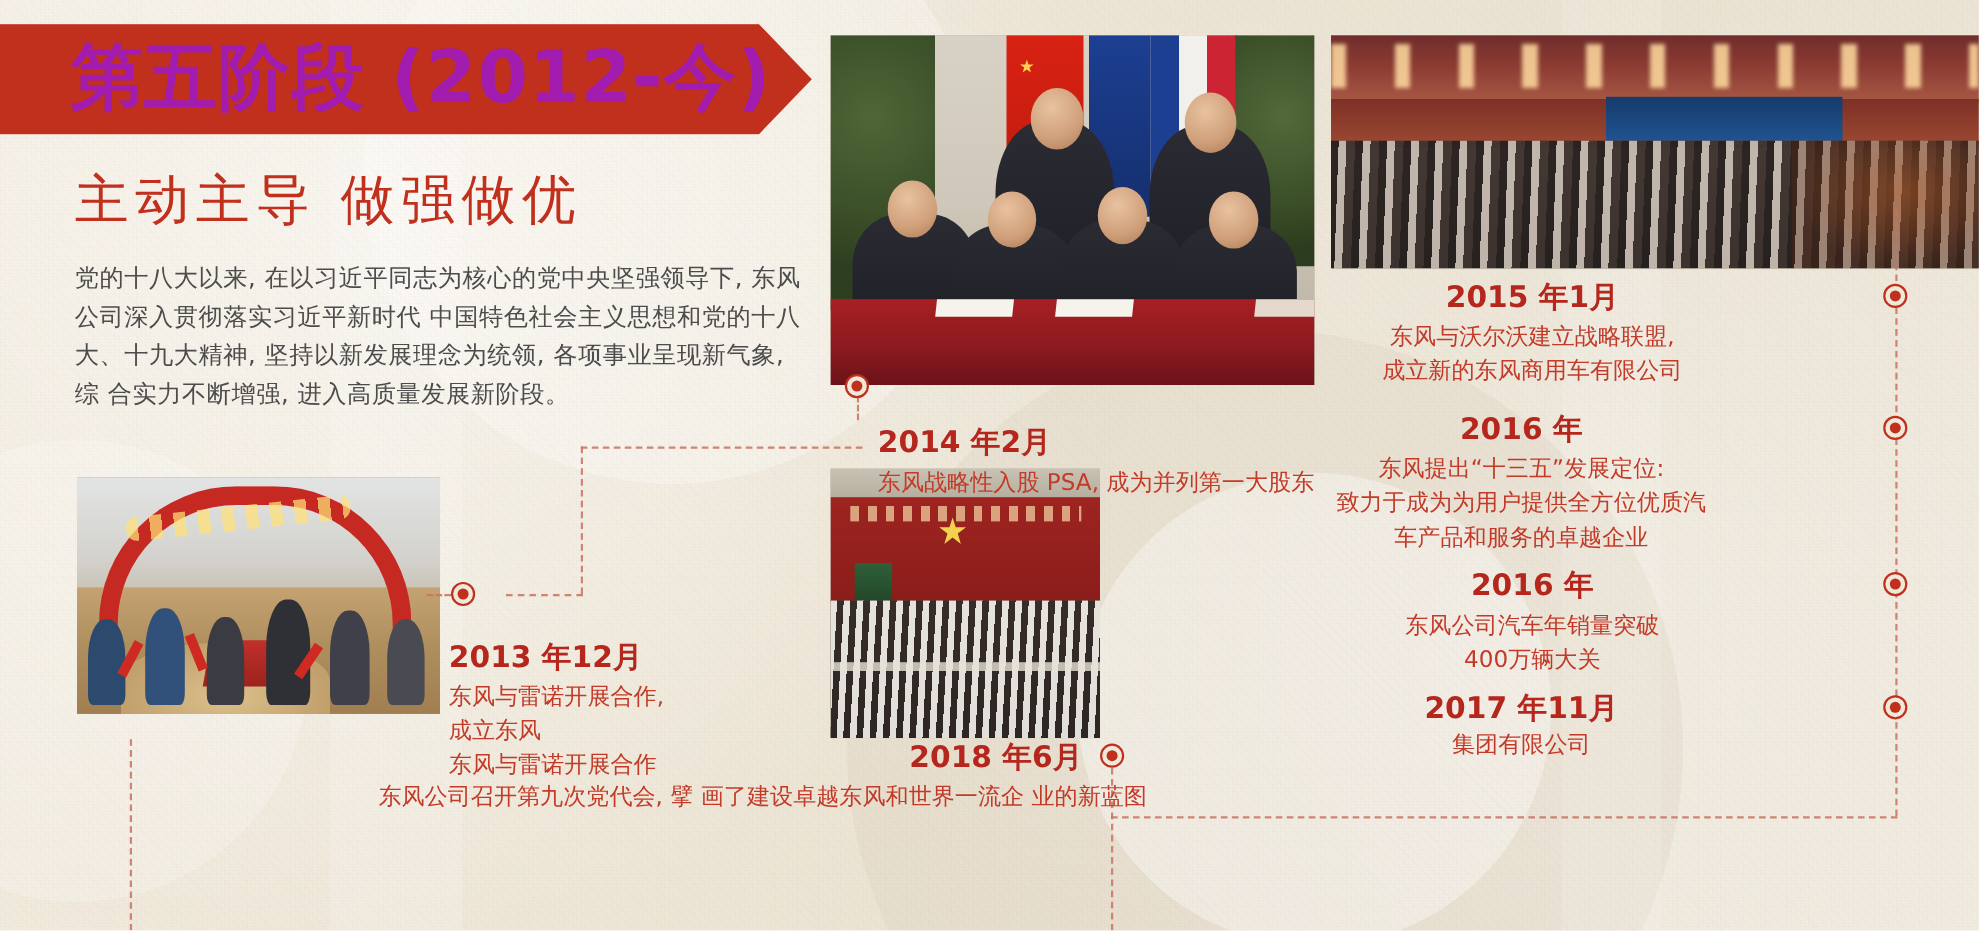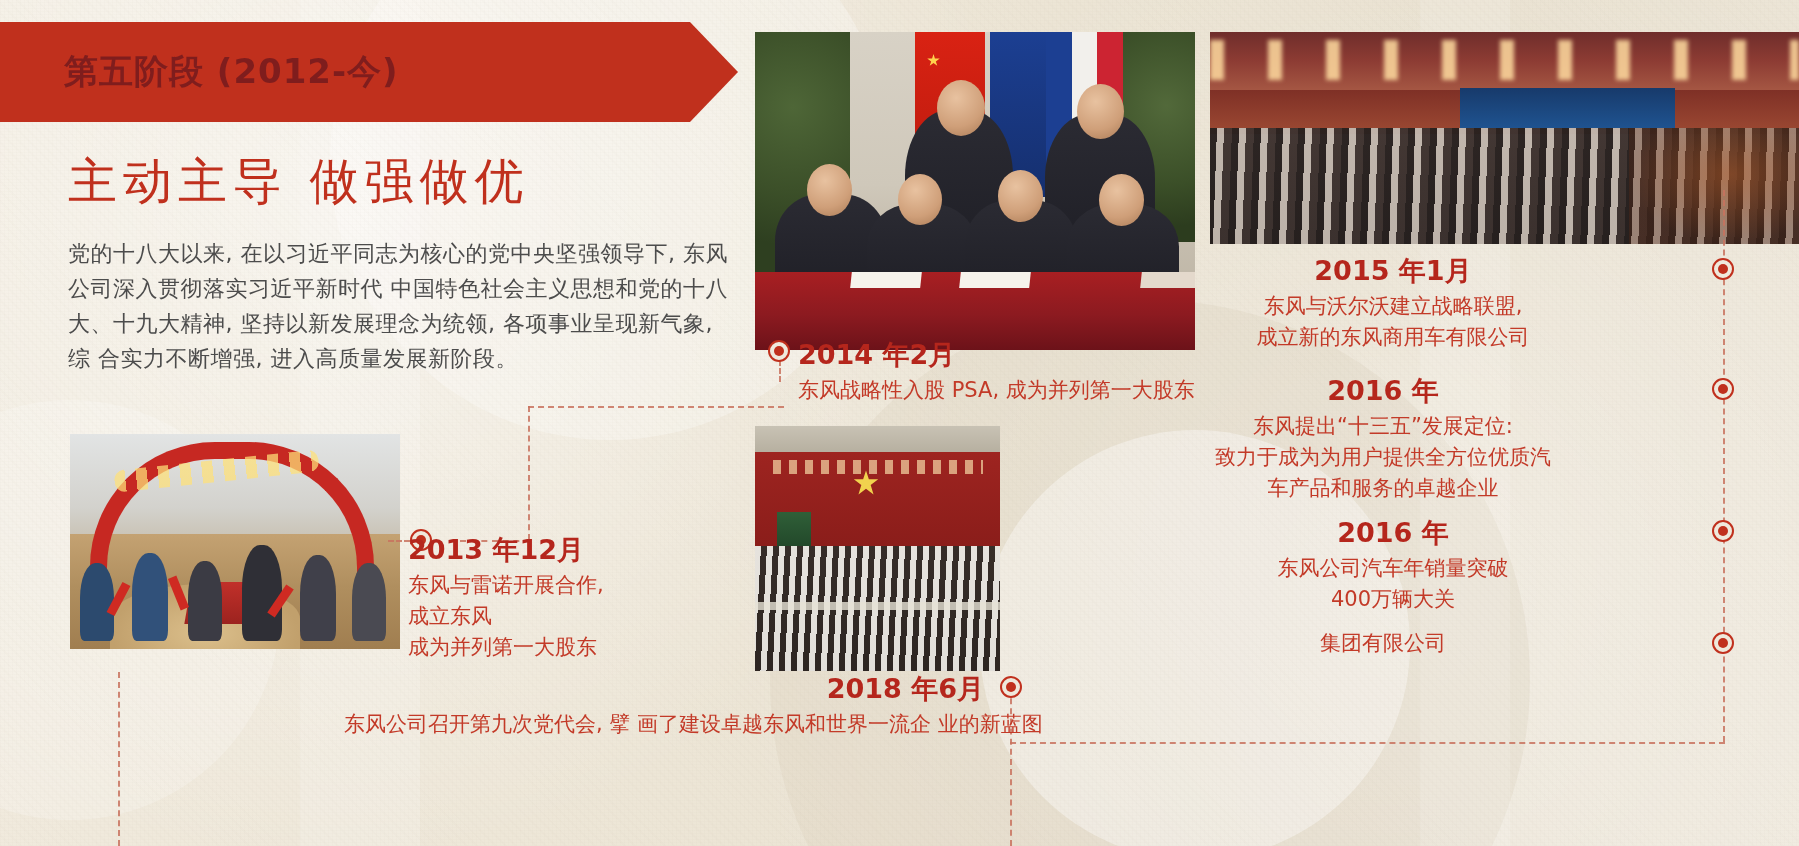--- a/index.html
+++ b/index.html
@@ -69,23 +69,23 @@
     position: absolute;
     left: 690px; top: 22px;
     width: 0; height: 0;
     border-top: 50px solid transparent;
     border-bottom: 50px solid transparent;
     border-left: 48px solid #c0301d;
   }
   .banner-title {
     position: absolute;
     left: 64px; top: 40px;
-    font-size: 34px;
+    font-size: 66px;
     font-weight: 700;
-    color: #7f1d1d;
+    color: #a21caf;
     letter-spacing: 1px;
     line-height: 62px;
     white-space: nowrap;
   }
 
   .subtitle {
     position: absolute;
     left: 68px; top: 152px;
     font-size: 49px;
     color: #c0301d;
@@ -242,21 +242,21 @@
     white-space: nowrap;
   }
   .cap .desc {
     font-size: 21px;
     color: #c33a28;
     line-height: 31px;
     margin-top: 3px;
     white-space: nowrap;
   }
   .cap.right { text-align: center; }
-  .cap.left  { text-align: left; }
+  .cap.left  { text-align: left; margin-top: 48px; }
 
   #cap-2014 { left: 798px; top: 338px; }
   #cap-2015 { left: 1188px; top: 254px; width: 410px; }
   #cap-2016a{ left: 1168px; top: 374px; width: 430px; }
   #cap-2016b{ left: 1188px; top: 516px; width: 410px; }
   #cap-2017 { left: 1168px; top: 628px; width: 430px; }
   #cap-2013 { left: 408px; top: 533px; }
   #cap-2018 { left: 320px; top: 672px; width: 640px; text-align: right; margin-left: 24px; }
   #cap-2018 .desc { text-align: right; }
 </style>
@@ -388,28 +388,29 @@
     <div class="desc" style="margin-top:0">车产品和服务的卓越企业</div>
   </div>
 
   <div class="cap right" id="cap-2016b">
     <div class="year">2016 年</div>
     <div class="desc">东风公司汽车年销量突破</div>
     <div class="desc" style="margin-top:0">400万辆大关</div>
   </div>
 
   <div class="cap right" id="cap-2017">
+    <div class="year">2017 年11月</div>
     <div class="desc" style="margin-top:0">集团有限公司</div>
   </div>
 
   <div class="cap left" id="cap-2013">
     <div class="year">2013 年12月</div>
     <div class="desc">东风与雷诺开展合作,</div>
     <div class="desc" style="margin-top:0">成立东风</div>
-    <div class="desc" style="margin-top:0">成为并列第一大股东</div>
+    <div class="desc" style="margin-top:0">东风与雷诺开展合作</div>
   </div>
 
   <div class="cap" id="cap-2018">
     <div class="year">2018 年6月</div>
     <div class="desc">东风公司召开第九次党代会, 擘 画了建设卓越东风和世界一流企 业的新蓝图</div>
   </div>
 
 </div>
 
 </body></html>

